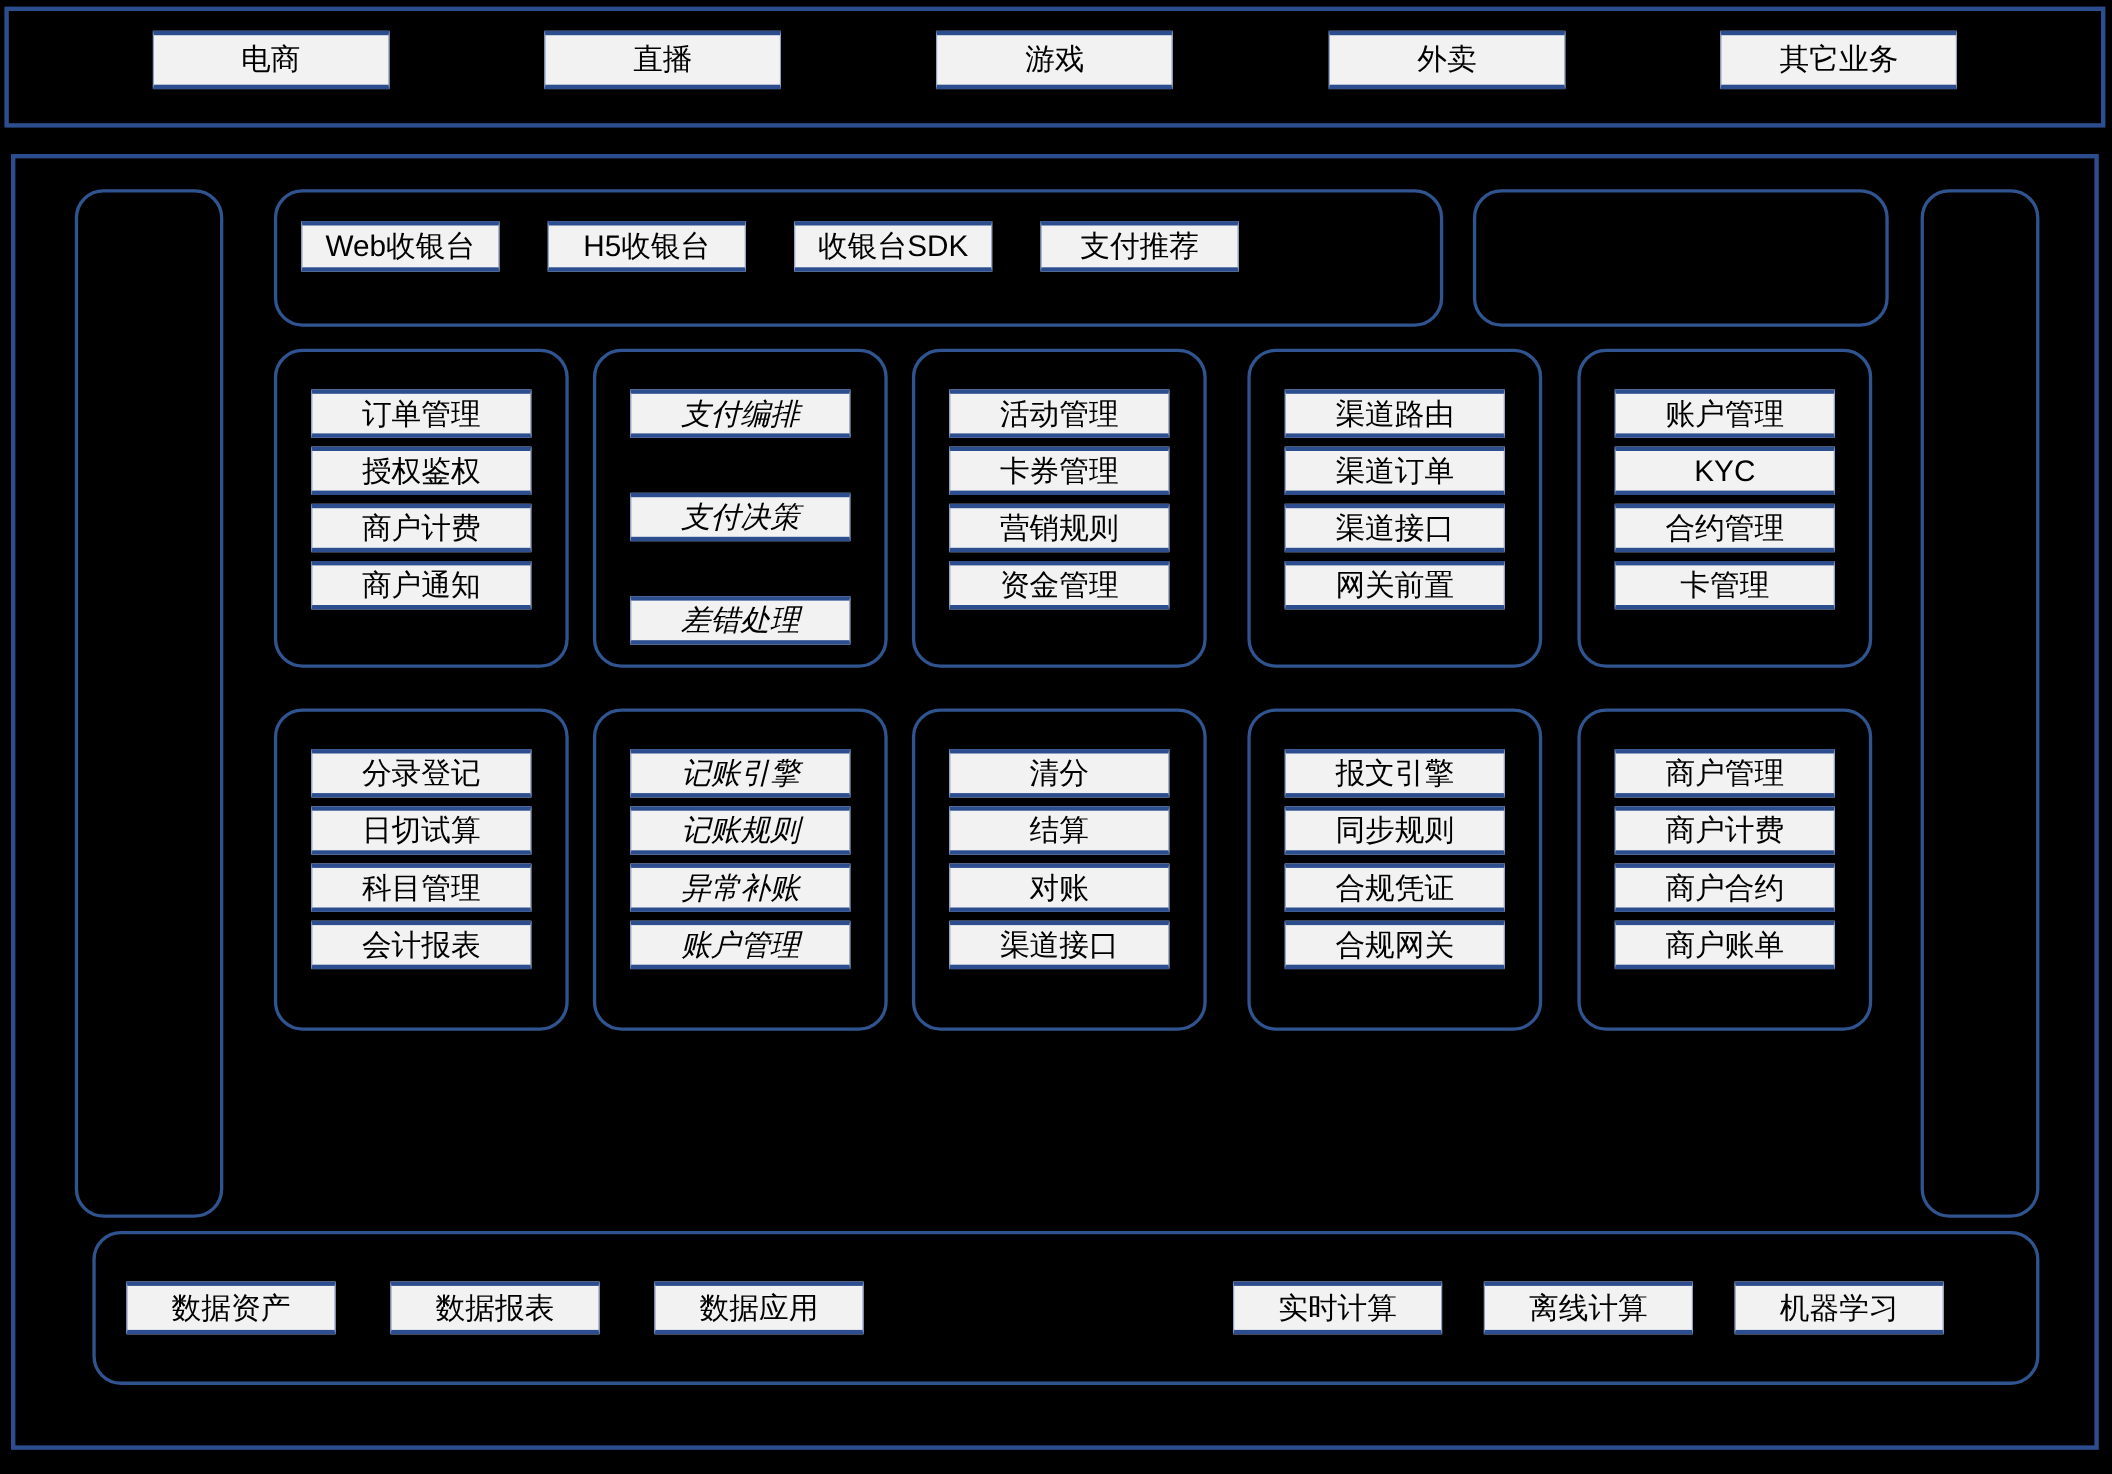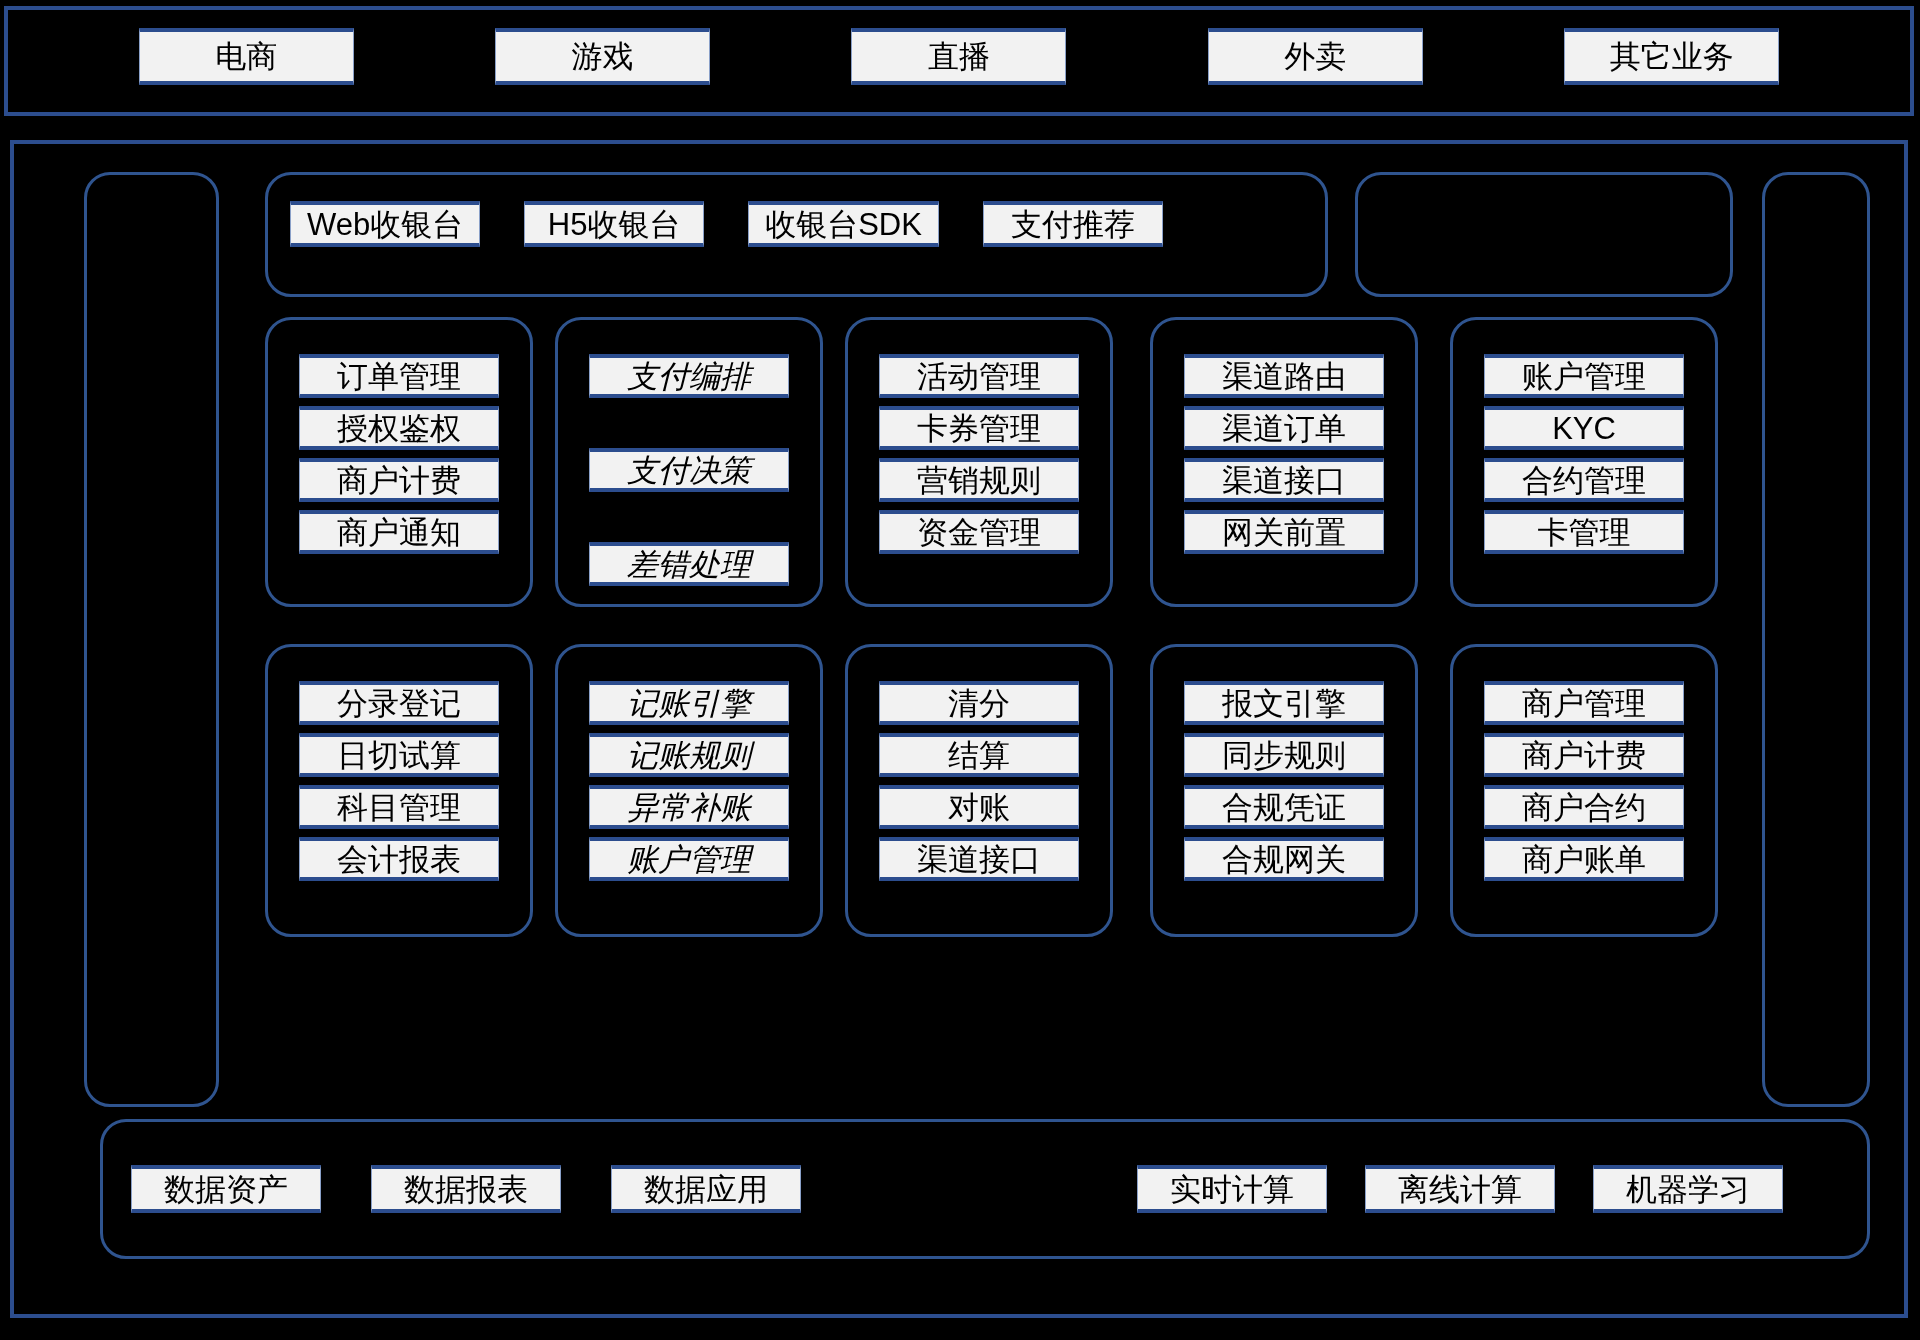--- a/index.html
+++ b/index.html
@@ -16,21 +16,21 @@
   }
 
   
   .chip {
     background: #f2f2f2;
     border-top: 4px solid #2c4d8e;
     border-bottom: 4px solid #2c4d8e;
     border-left: 1px solid #8aa0c8;
     border-right: 1px solid #8aa0c8;
     color: #000000;
-    font-size: 31px;
+    font-size: 27px;
     line-height: 1;
     text-align: center;
     padding: 9px 14px;
     box-sizing: border-box;
     white-space: nowrap;
     display: flex;
     align-items: center;
     justify-content: center;
   }
 
@@ -68,21 +68,20 @@
     background: #000;
   }
 
   
   .rbox {
     position: absolute;
     border: 3px solid #2f548f;
     border-radius: 26px;
     box-sizing: border-box;
     background: #000;
-    margin-left: 16px;
   }
 
   
   .rail-left  { left: 54px;  top: 28px;  width: 135px; height: 935px; }
   .rail-right { left: 1732px; top: 28px; width: 108px; height: 935px; }
 
   
   .cashier {
     left: 235px; top: 28px; width: 1063px; height: 125px;
     display: flex; align-items: flex-start;
@@ -135,22 +134,22 @@
     padding-right: 84px;
   }
   .data-band .chip { min-width: 190px; height: 48px; padding: 0 14px; }
 </style>
 </head>
 <body>
 
 <div class="biz-band">
   <div class="biz-band-inner" id="biz-items">
       <div class="chip">电商</div>
+      <div class="chip">直播</div>
       <div class="chip">游戏</div>
-      <div class="chip">直播</div>
       <div class="chip">外卖</div>
       <div class="chip">其它业务</div>
     </div>
 </div>
 
 <div class="platform">
 
   <div class="rbox rail-left"></div>
   <div class="rbox rail-right"></div>
 

